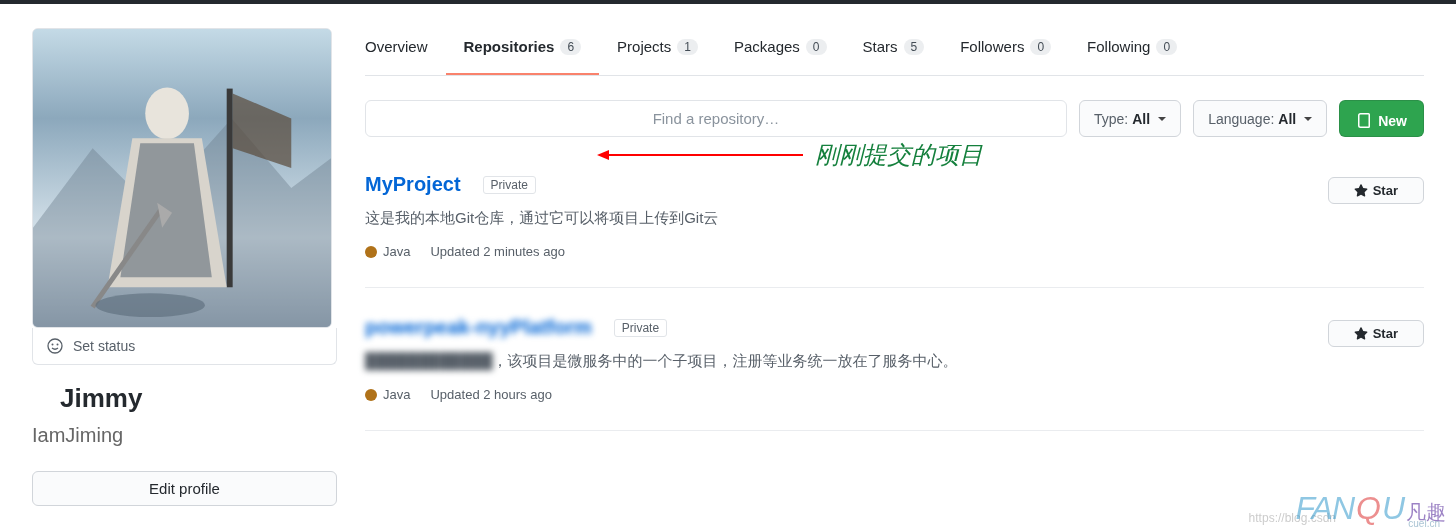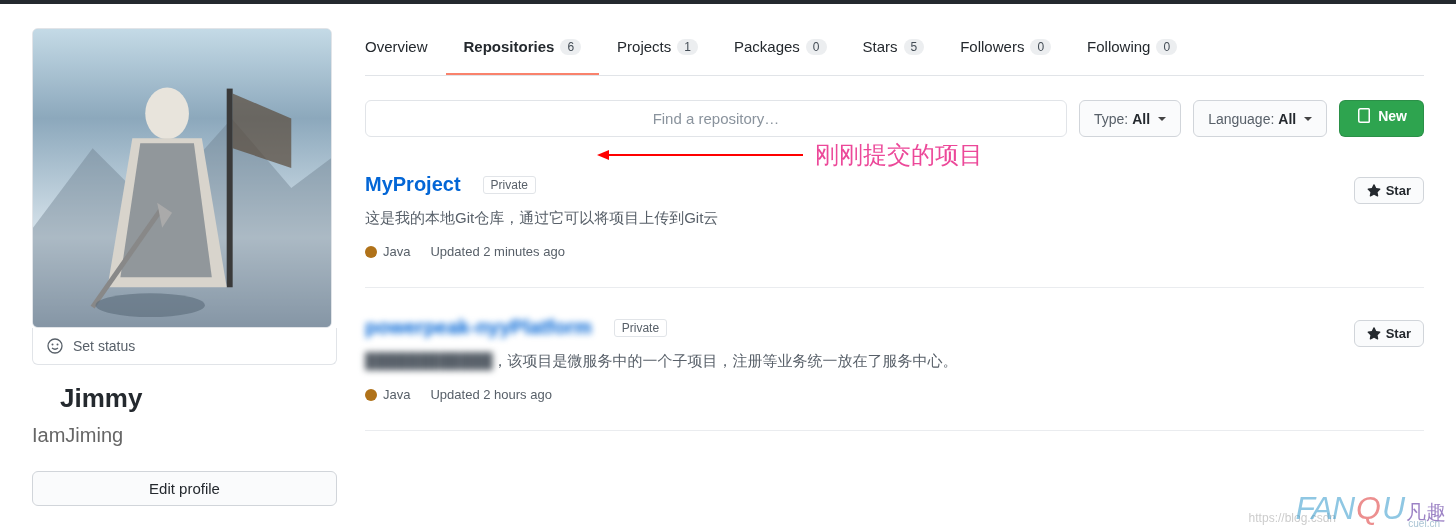--- a/index.html
+++ b/index.html
@@ -60,47 +60,47 @@
     .filter-btn {
       border: 1px solid #d1d5da; border-radius: 6px; background: #fafbfc;
       padding: 7px 14px; font-size: 14px; font-weight: 600; color: #24292e;
       display: flex; align-items: center; gap: 4px; cursor: pointer;
     }
     .filter-btn .label { font-weight: 400; color: #586069; }
     .caret { width: 0; height: 0; border-left: 4px solid transparent; border-right: 4px solid transparent; border-top: 4px solid #444; margin-left: 4px; }
     .new-btn {
       background: #2ea44f; color: #fff; border: 1px solid rgba(27,31,35,.15);
       border-radius: 6px; padding: 7px 16px; font-size: 14px; font-weight: 600;
-      display: flex; align-items: flex-start; gap: 6px; cursor: pointer;
+      display: flex; align-items: flex-end; gap: 6px; cursor: pointer;
     }
     .repo { border-bottom: 1px solid #eaecef; padding: 28px 0; position: relative; }
     .repo-head { display: flex; align-items: center; gap: 22px; }
     .repo-name { color: #0366d6; font-size: 20px; font-weight: 600; text-decoration: none; }
     .repo-name.blur { filter: blur(3px); }
     .private-label {
       border: 1px solid #e1e4e8; border-radius: 3px; padding: 1px 7px;
       font-size: 12px; color: #586069;
     }
     .repo-desc { color: #586069; margin-top: 10px; font-size: 15px; line-height: 1.6; }
     .repo-desc .blur-part { filter: blur(3px); }
     .repo-meta { display: flex; align-items: center; gap: 20px; margin-top: 14px; font-size: 13px; color: #586069; }
     .lang { display: flex; align-items: center; gap: 6px; }
     .lang-dot { width: 12px; height: 12px; border-radius: 50%; background: #b07219; }
     .star-btn {
       position: absolute; right: 0; top: 32px;
       border: 1px solid #d1d5da; border-radius: 6px; background: #fafbfc;
-      padding: 5px 12px; font-size: 13px; font-weight: 600; color: #24292e;
+      padding: 5px 25px; font-size: 13px; font-weight: 600; color: #24292e;
       display: flex; align-items: center; gap: 5px; cursor: pointer;
     }
     .annotation {
       position: absolute; left: 230px; top: -6px;
       display: flex; align-items: center; gap: 10px;
     }
     .arrow-svg { width: 210px; height: 20px; }
-    .anno-text { color: #ec4899; font-size: 24px; font-family: "Microsoft YaHei", sans-serif; white-space: nowrap; }
+    .anno-text { color: #15803d; font-size: 24px; font-family: "Microsoft YaHei", sans-serif; white-space: nowrap; font-style: italic; }
     .watermark {
       position: fixed; right: 10px; bottom: 4px;
       display: flex; align-items: baseline; gap: 2px; opacity: 0.55;
       font-family: "Arial Black", sans-serif;
     }
     .wm-main { font-size: 32px; font-weight: 400; font-style: italic; color: #3399cc; letter-spacing: -1px; }
     .wm-red { color: #d33; }
     .wm-cn { font-size: 20px; color: #4c1d95; font-family: "Microsoft YaHei"; }
     .wm-sub { position: fixed; right: 16px; bottom: 2px; font-size: 10px; color: #aac4d4; }
     .wm-blog { position: fixed; right: 120px; bottom: 6px; font-size: 12px; color: #ccc; }

